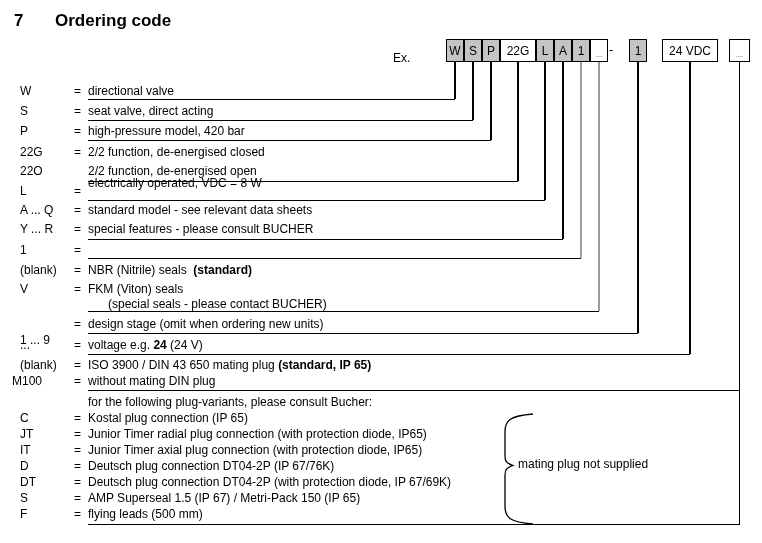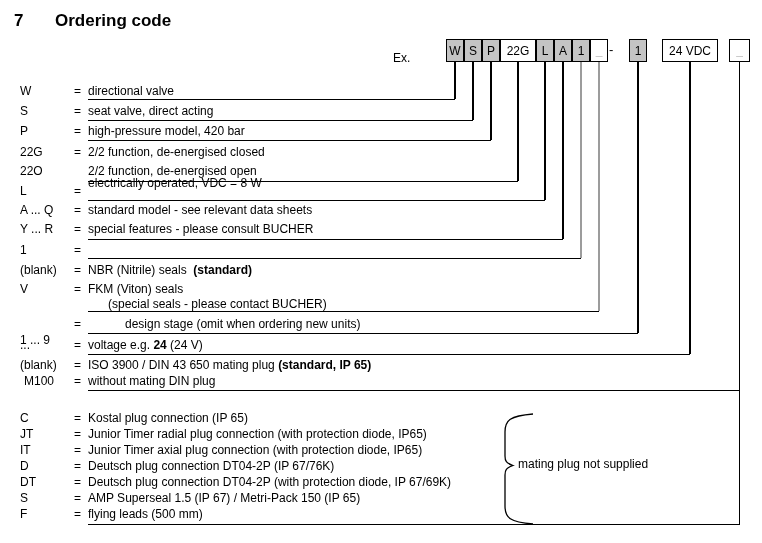--- a/index.html
+++ b/index.html
@@ -23,20 +23,21 @@
   .vl.gray{background:#9c9c9c;width:1.6px;}
   .dash{font-size:13px;line-height:13px;}
 </style>
 </head>
 <body>
 
 <div id="canvas">
   <div class="abs title" style="left:14px;top:11px;">7</div>
   <div class="abs title" style="left:55px;top:11px;">Ordering code</div>
   <div class="abs txt" style="left:393px;top:52px;">Ex.</div>
+  <div class="abs txt" style="left:88px;top:396px;">for the following plug-variants, please consult Bucher:</div>
   <div class="abs txt" style="left:518px;top:458px;">mating plug not supplied</div>
 
   <svg class="abs" style="left:498px;top:410px;" width="42" height="118" viewBox="0 0 42 118">
     <path d="M 35 4 C 12 6 7 10 7 22 L 7 46 C 7 51 8 53 15 55.5 C 8 58 7 60 7 65 L 7 96 C 7 108 12 112 35 114" fill="none" stroke="#000" stroke-width="1.3"></path>
   </svg>
 <div class="abs box fill" style="left: 446px; top: 39px; width: 18px; height: 23px;">W</div>
     <div class="abs box fill" style="left: 464px; top: 39px; width: 18px; height: 23px;">S</div>
     <div class="abs box fill" style="left: 482px; top: 39px; width: 18px; height: 23px;">P</div>
     <div class="abs box" style="left: 500px; top: 39px; width: 36px; height: 23px;">22G</div>
     <div class="abs box fill" style="left: 536px; top: 39px; width: 18px; height: 23px;">L</div>
@@ -90,32 +91,32 @@
     <div class="abs txt" style="left: 74px; top: 264px;">=</div>
     <div class="abs txt" style="left: 88px; top: 264px;"><span>NBR (Nitrile) seals  </span><span style="font-weight: bold;">(standard)</span></div>
     <div class="abs txt" style="left: 20px; top: 283px;">V</div>
     <div class="abs txt" style="left: 74px; top: 283px;">=</div>
     <div class="abs txt" style="left: 88px; top: 283px;"><span>FKM (Viton) seals</span></div>
     <div class="abs txt" style="left: 88px; top: 298px; margin-left: 20px;"><span>(special seals - please contact BUCHER)</span></div>
     <div class="abs hl" style="left: 88px; top: 311px; width: 511px;"></div>
     <div class="abs vl gray" style="left: 598.3px; top: 62px; height: 249px;"></div>
     <div class="abs txt" style="left: 20px; top: 318px; margin-top: 16px;">1 ... 9</div>
     <div class="abs txt" style="left: 74px; top: 318px;">=</div>
-    <div class="abs txt" style="left: 88px; top: 318px; margin-left: 37px;"><span>design stage (omit when ordering new units)</span></div>
+    <div class="abs txt" style="left: 88px; top: 318px;"><span>design stage (omit when ordering new units)</span></div>
     <div class="abs hl" style="left: 88px; top: 333px; width: 550px;"></div>
     <div class="abs vl" style="left: 637.3px; top: 62px; height: 271px;"></div>
     <div class="abs txt" style="left: 20px; top: 339px;">...</div>
     <div class="abs txt" style="left: 74px; top: 339px;">=</div>
     <div class="abs txt" style="left: 88px; top: 339px;"><span>voltage e.g. </span><span style="font-weight: bold;">24</span><span> (24 V)</span></div>
     <div class="abs hl" style="left: 88px; top: 354px; width: 602px;"></div>
     <div class="abs vl" style="left: 689.3px; top: 62px; height: 292px;"></div>
     <div class="abs txt" style="left: 20px; top: 359px;">(blank)</div>
     <div class="abs txt" style="left: 74px; top: 359px;">=</div>
     <div class="abs txt" style="left: 88px; top: 359px;"><span>ISO 3900 / DIN 43 650 mating plug </span><span style="font-weight: bold;">(standard, IP 65)</span></div>
-    <div class="abs txt" style="left: 24px; top: 375px;">M100</div>
+    <div class="abs txt" style="left: 12px; top: 375px;">M100</div>
     <div class="abs txt" style="left: 74px; top: 375px;">=</div>
     <div class="abs txt" style="left: 88px; top: 375px;"><span>without mating DIN plug</span></div>
     <div class="abs hl" style="left: 88px; top: 390px; width: 651.5px;"></div>
     <div class="abs vl" style="left: 738.8px; top: 62px; height: 462px;"></div>
     <div class="abs txt" style="left: 20px; top: 412px;">C</div>
     <div class="abs txt" style="left: 74px; top: 412px;">=</div>
     <div class="abs txt" style="left: 88px; top: 412px;"><span>Kostal plug connection (IP 65)</span></div>
     <div class="abs txt" style="left: 20px; top: 428px;">JT</div>
     <div class="abs txt" style="left: 74px; top: 428px;">=</div>
     <div class="abs txt" style="left: 88px; top: 428px;"><span>Junior Timer radial plug connection (with protection diode, IP65)</span></div>

